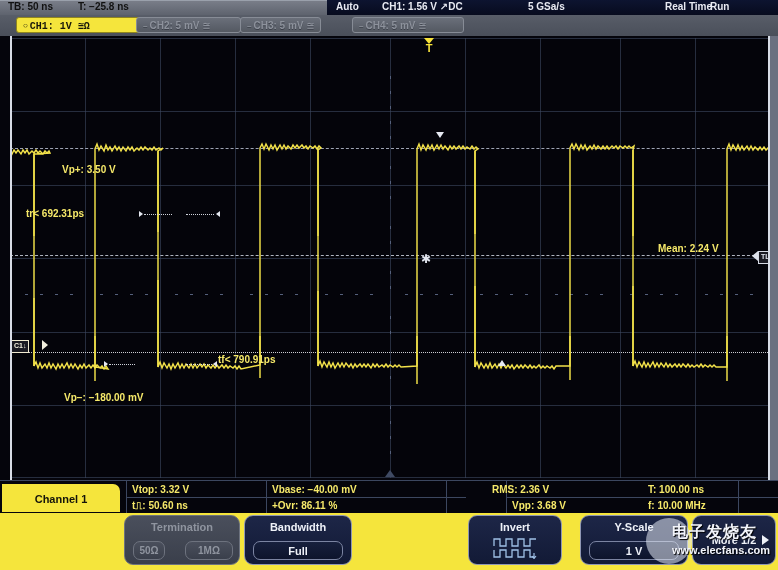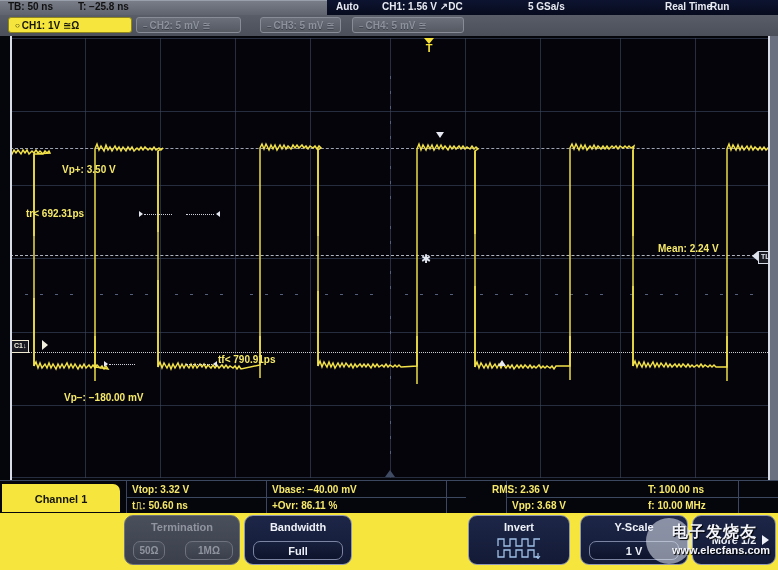--- a/index.html
+++ b/index.html
@@ -25,26 +25,26 @@
   .tb-sa{left:528px;}
   .tb-rt{left:618px;margin-left:47px;}
   .tb-run{left:710px;}
 
   
   .chtabs{position:absolute;left:0;top:15px;width:778px;height:21px;
     background:linear-gradient(#585d68,#4a4f5a);}
   .chtab{position:absolute;top:2px;height:16px;border-radius:3px;
     font-size:10px;font-weight:bold;line-height:16px;
     box-sizing:border-box;padding-left:6px;}
-  .chtab.active{left:8px;width:124px;background:#f5e53c;color:#16160a;
-    border:1px solid #8f8520;}
+  .chtab.active{left:16px;width:124px;background:#f5e53c;color:#16160a;
+    border:1px solid #8f8520;font-family:Liberation Mono, monospace;}
   .chtab.off{background:linear-gradient(#6a6f7a,#545962);color:#8d929c;
     border:1px solid #878c96;text-shadow:0 1px 0 #3c404a;}
   .ch2{left:136px;width:105px;}
-  .ch3{left:260px;width:81px;}
+  .ch3{left:240px;width:81px;}
   .ch4{left:352px;width:112px;}
   .dotmk{font-size:8px;vertical-align:1px;margin-right:2px;}
 
   
   .plot{position:absolute;left:0;top:36px;width:778px;height:444px;
     background:#05050c;overflow:hidden;}
   .plot-in{position:absolute;left:10px;top:2px;width:760px;height:440px;
     background:#04040a;}
   .gl-v,.gl-h{position:absolute;background:#3c4760;opacity:.62;}
   .gl-v{width:1px;top:0;height:440px;}
@@ -119,21 +119,21 @@
   .btn.disabled{background:linear-gradient(#4a4f5c,#3a3f4b);border-color:#6d727e;}
   .btn.disabled .cap{color:#8f949f;}
   .btn .val2{position:absolute;top:25px;height:19px;border-radius:7px;
     background:linear-gradient(#4a4f5c,#3a3f4b);border:1px solid #6d727e;
     color:#8f949f;font-size:10px;font-weight:bold;line-height:18px;
     text-align:center;box-sizing:border-box;}
   .b-coupling{left:4px;width:116px;}
   .b-term{left:124px;width:116px;}
   .b-bw{left:244px;width:108px;}
   .b-offset{left:356px;width:108px;}
-  .b-invert{left:468px;width:102px;}
+  .b-invert{left:468px;width:94px;}
   .b-yscale{left:580px;width:108px;}
   .b-more{left:692px;width:84px;}
   .b-more .cap{top:18px;}
   .more-arrow{position:absolute;right:6px;top:19px;width:0;height:0;
     border-top:5px solid transparent;border-bottom:5px solid transparent;
     border-left:7px solid #eef1f8;}
   .invicon{position:absolute;left:0;right:0;top:21px;text-align:center;
     color:#a9c6e8;font-size:10px;line-height:10px;letter-spacing:-1px;}
 
   

